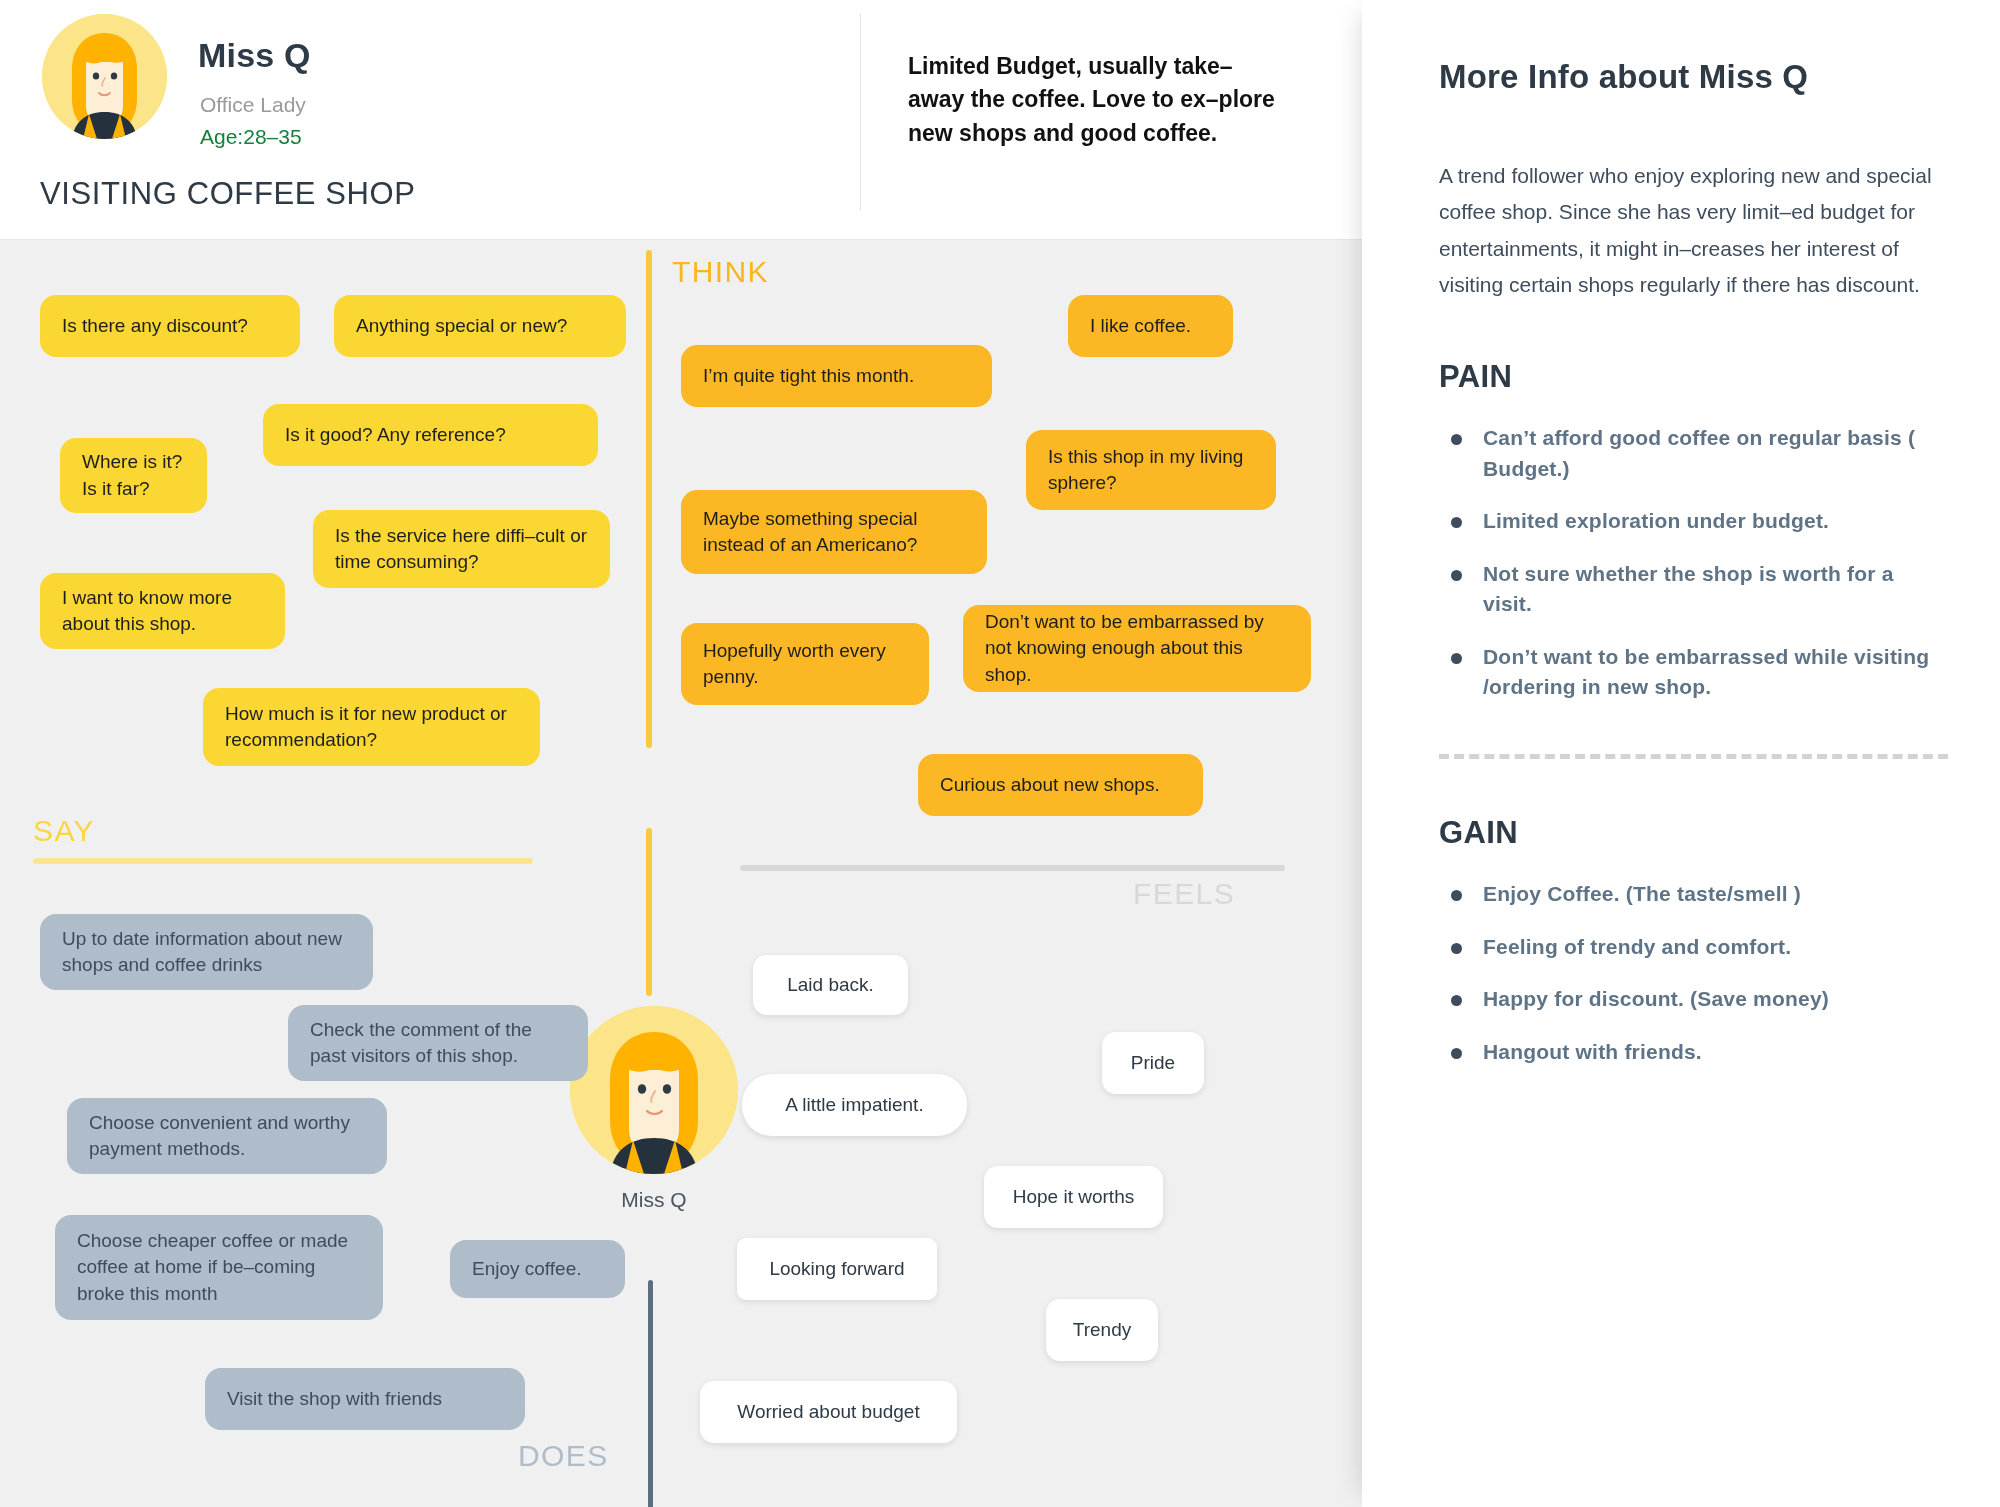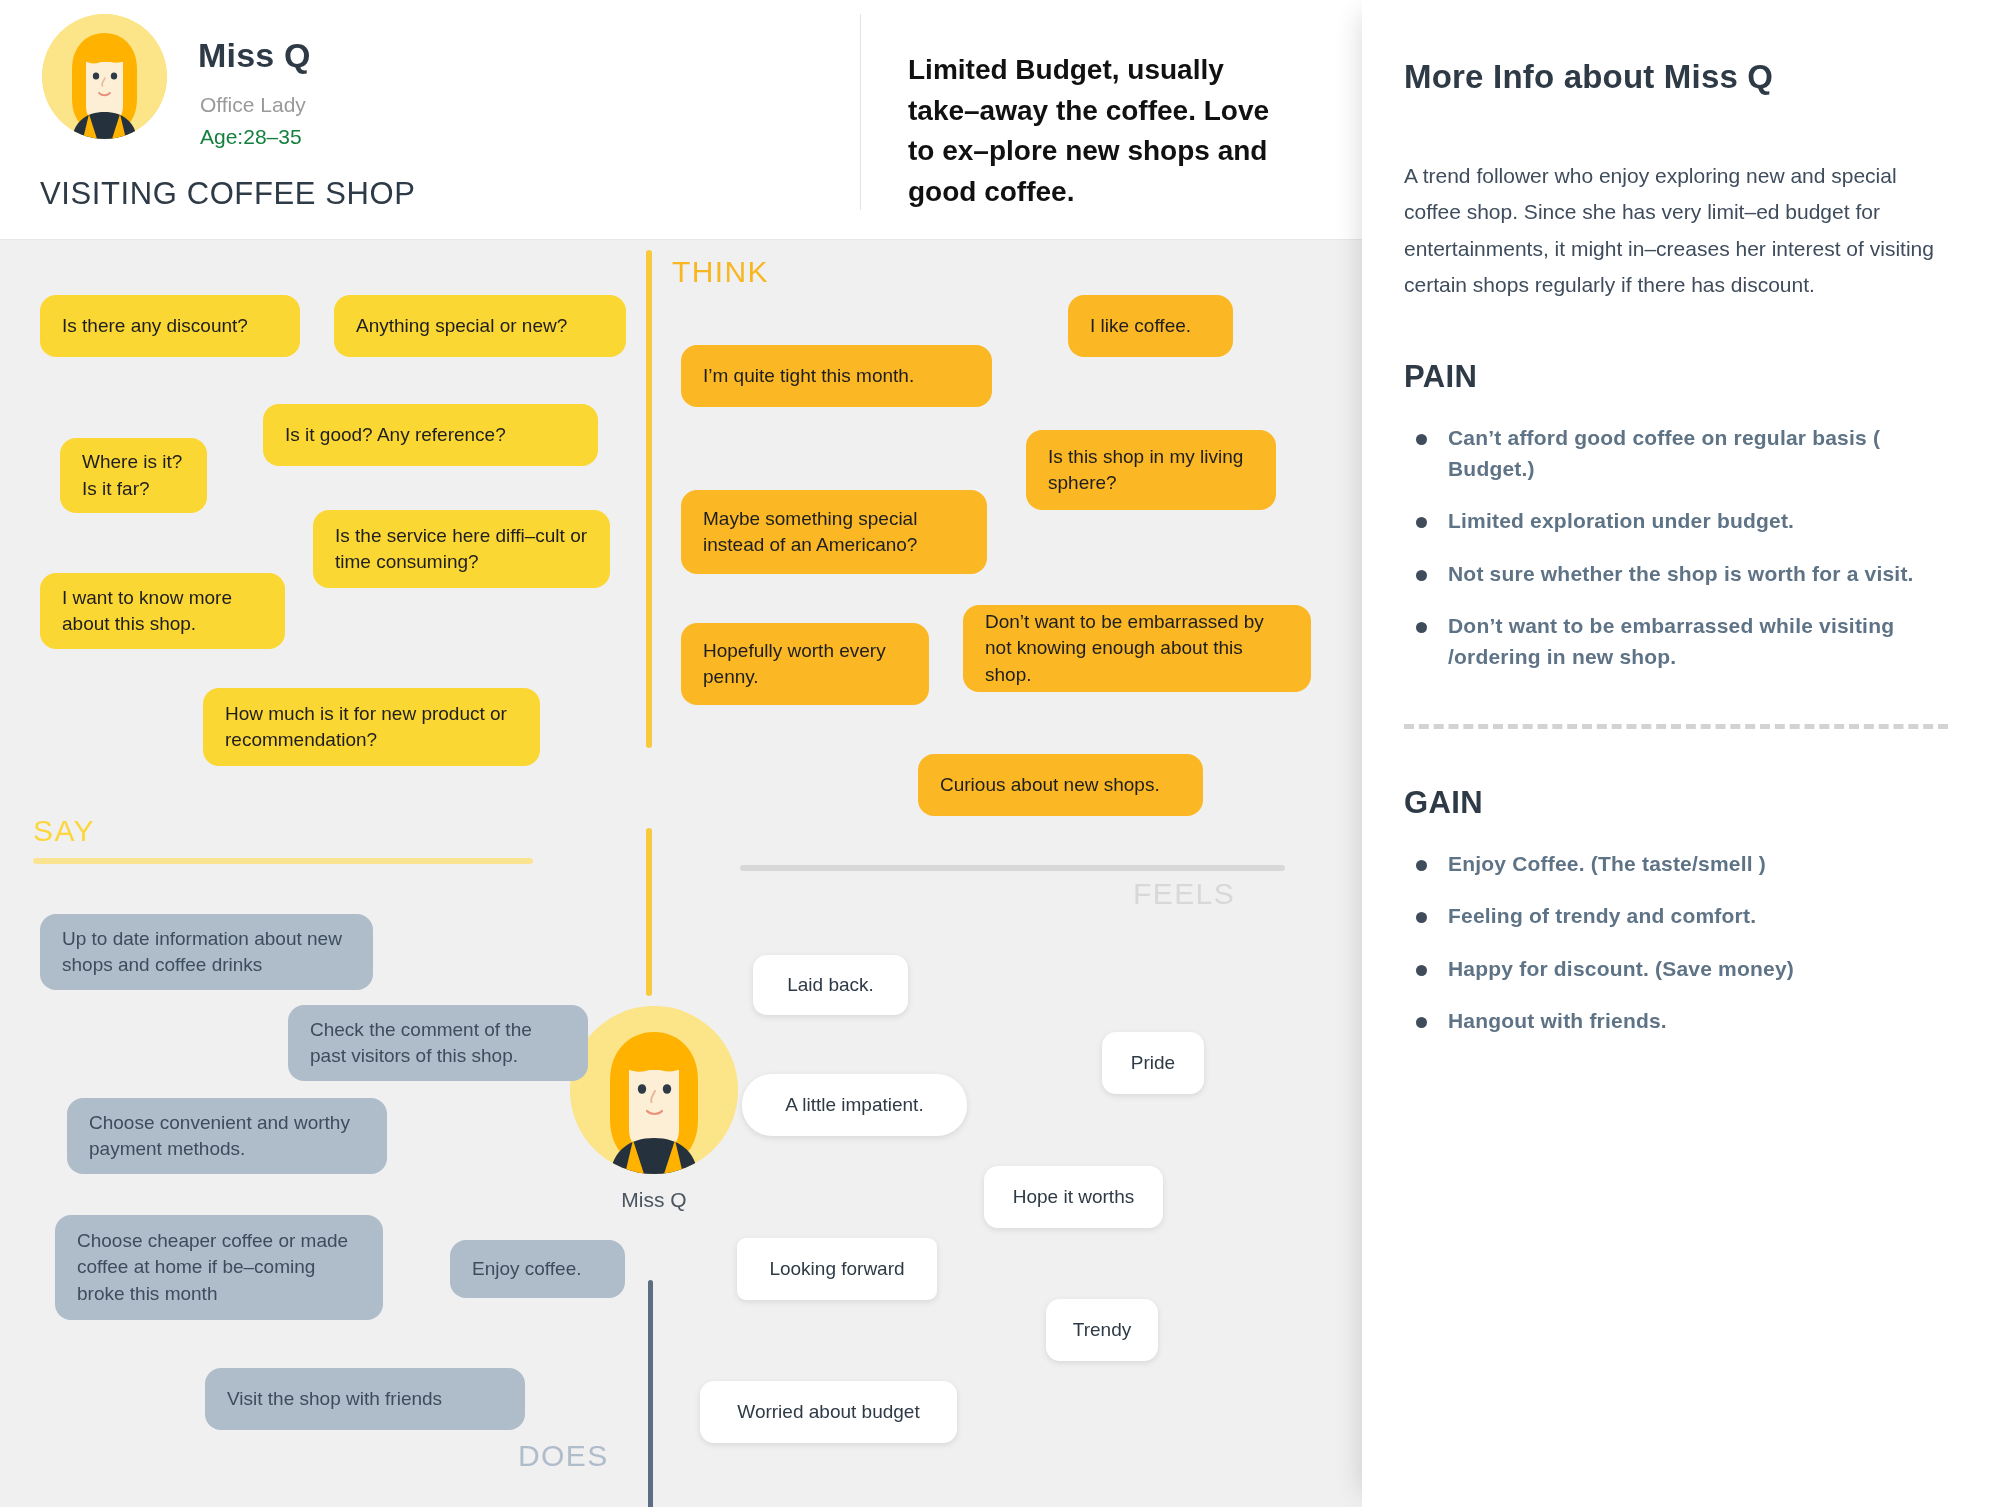--- a/index.html
+++ b/index.html
@@ -41,21 +41,21 @@
   .scenario-title {
     position: absolute; left: 40px; top: 176px;
     font-size: 31px; color: #2E3A46; letter-spacing: .6px;
   }
   .hdr-divider {
     position: absolute; left: 860px; top: 14px;
     width: 1px; height: 196px; background: #E3E3E3;
   }
   .hdr-blurb {
     position: absolute; left: 908px; top: 50px; width: 380px;
-    font-size: 28px; font-weight: bold; color: #111111; line-height: 1.45;
+    font-size: 23px; font-weight: bold; color: #111111; line-height: 1.45;
   }
   .hdr-rule {
     position: absolute; left: 0; top: 239px; width: 1362px; height: 1px;
     background: #E6E6E6;
   }
 
   
   .canvas {
     position: absolute; left: 0; top: 240px;
     width: 1362px; height: 1267px; background: #F0F0F0;
@@ -105,21 +105,21 @@
   .avatar-mid-label {
     position: absolute; left: 570px; top: 948px; width: 168px;
     text-align: center; font-size: 21px; color: #4A5560;
   }
 
   
   .info-col {
     position: relative; width: 638px; height: 1507px;
     background: #FFFFFF; flex: 0 0 638px;
     box-shadow: -14px 0 26px -14px rgba(0,0,0,.16);
-    padding: 58px 52px 0 42px;
+    padding: 58px 52px 0 77px;
   }
   .info-title { font-size: 33px; font-weight: bold; color: #2E3A46; letter-spacing: .2px; }
   .info-para {
     margin-top: 62px; font-size: 21px; line-height: 1.73; color: #3E4C5C;
   }
   .sec-head {
     margin-top: 56px; font-size: 31px; font-weight: bold;
     color: #2E3A46; letter-spacing: .4px;
   }
   ul.bul { list-style: none; margin-top: 28px; }

